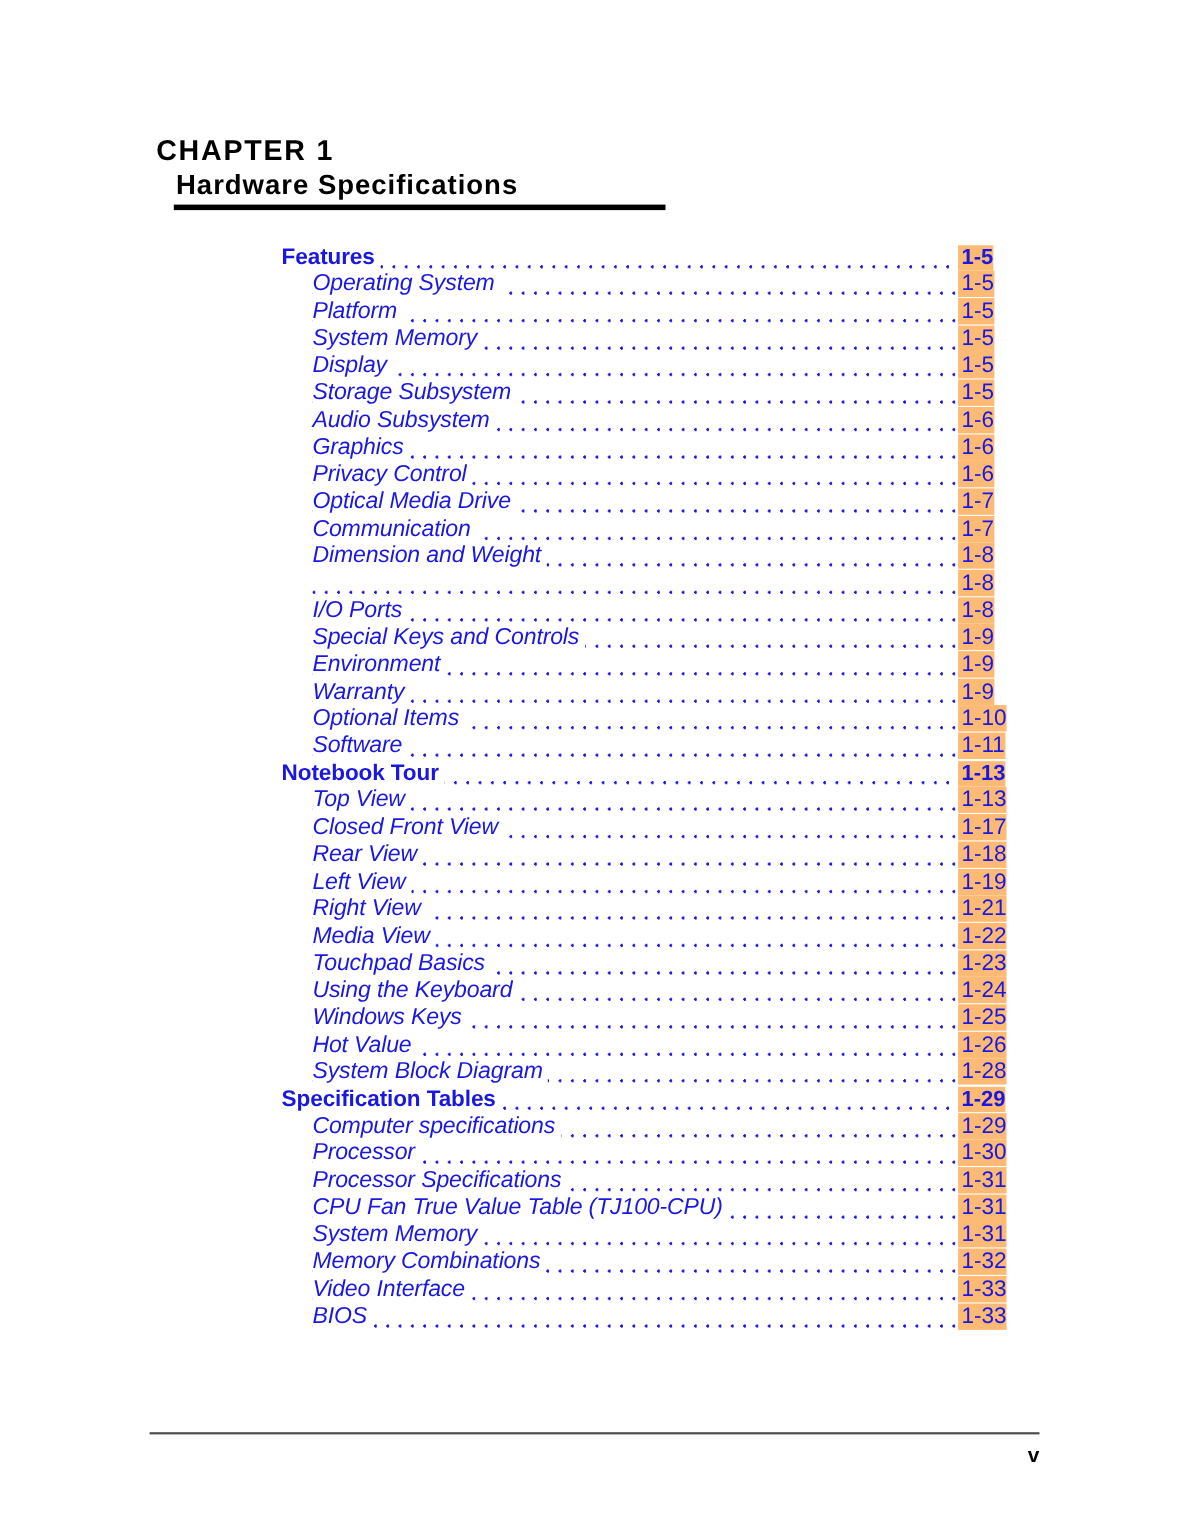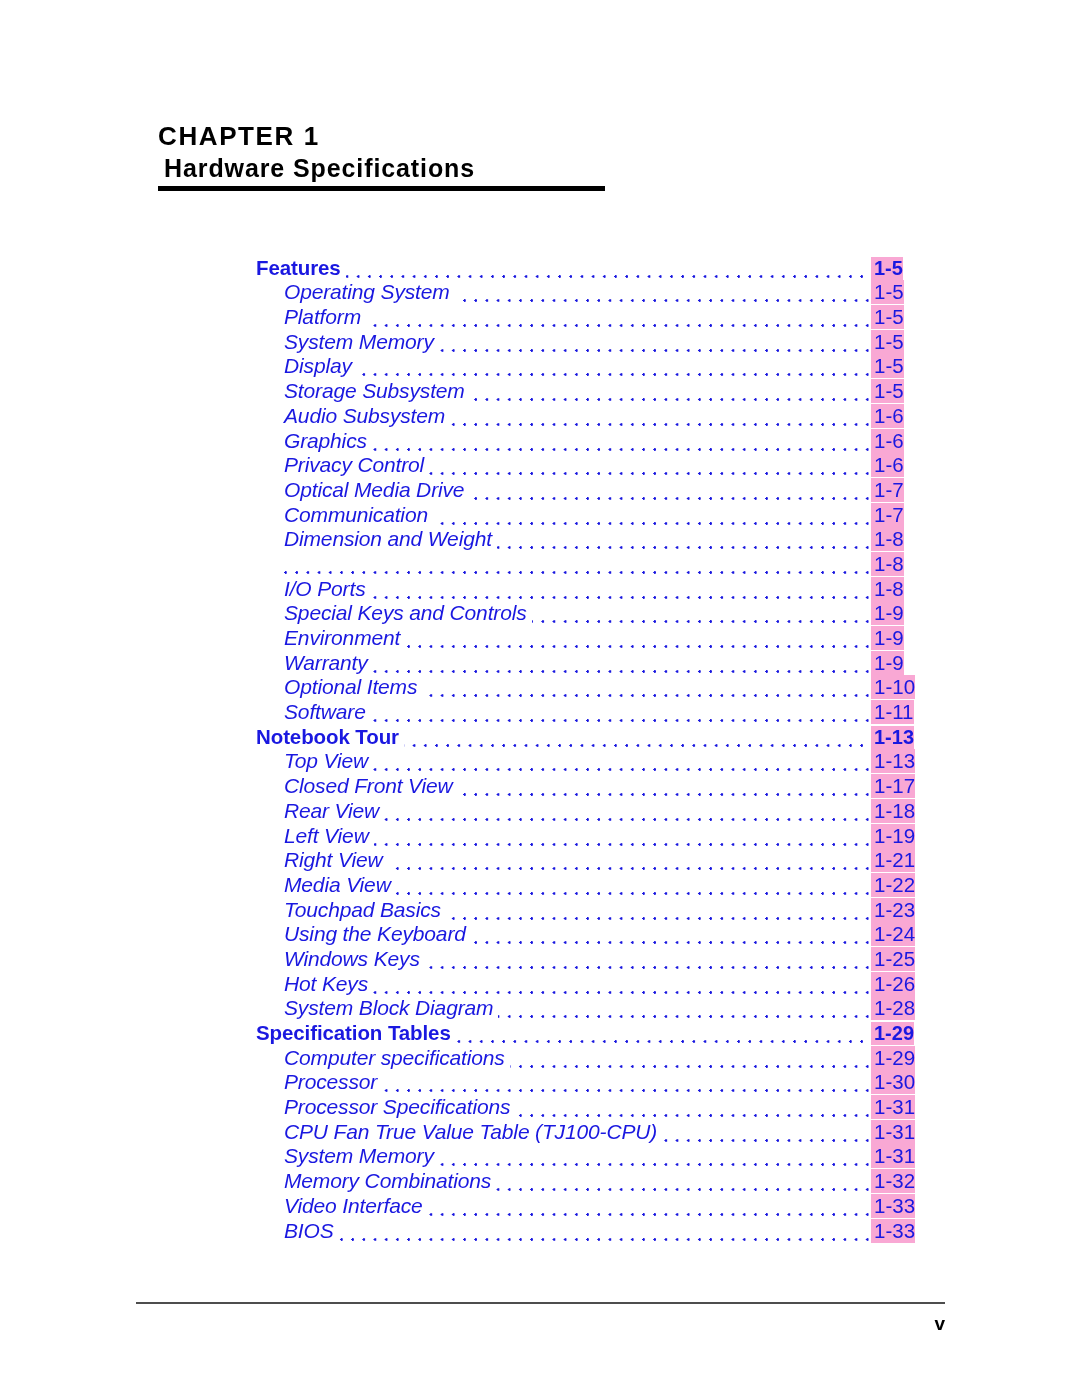--- a/index.html
+++ b/index.html
@@ -17,57 +17,56 @@
 
   .page {
     position: absolute;
     inset: 0;
     background: #ffffff;
   }
 
   
   .chapter-header {
     position: absolute;
-    left: 158px;
+    left: 142px;
     top: 120px;
     width: 600px;
   }
   .chapter-label {
     font-size: 26px;
     font-weight: bold;
     color: #000000;
     letter-spacing: 1.6px;
     line-height: 32px;
     white-space: nowrap;
   }
   .chapter-title {
     font-size: 25px;
     font-weight: bold;
     color: #000000;
     letter-spacing: 0.9px;
     line-height: 33px;
-    margin-left: 6px;
+    margin-left: 18px;
     white-space: nowrap;
   }
   .header-rule {
     position: absolute;
     left: 158px;
     top: 186px;
     width: 447px;
     height: 5px;
     background: #000000;
   }
 
   
   .toc {
     position: absolute;
     left: 0;
     top: 222px;
     width: 1080px;
-    margin-top: 34px;
   }
   .toc-row {
     position: relative;
     height: 24.7px;
     line-height: 24.7px;
     white-space: nowrap;
     color: #1a18e0;
   }
   .toc-row .label {
     position: absolute;
@@ -75,21 +74,21 @@
     line-height: normal;
     background: #ffffff;
     padding-right: 5px;
     z-index: 2;
   }
   .toc-row .pageno {
     position: absolute;
     left: 871px;
     bottom: 1px;
     line-height: normal;
-    background: #f9a8d4;
+    background: #fdba74;
     padding-left: 3px;
     z-index: 2;
     text-align: center;
   }
   .toc-row .leader {
     position: absolute;
     left: 0;
     right: 0;
     bottom: 3px;
     height: 3px;
@@ -303,21 +302,21 @@
         <span class="label">Using the Keyboard</span>
         <span class="pageno">1-24</span>
       </div>
       <div class="toc-row entry">
         <span class="leader"></span>
         <span class="label">Windows Keys</span>
         <span class="pageno">1-25</span>
       </div>
       <div class="toc-row entry">
         <span class="leader"></span>
-        <span class="label">Hot Keys</span>
+        <span class="label">Hot Value</span>
         <span class="pageno">1-26</span>
       </div>
       <div class="toc-row entry">
         <span class="leader"></span>
         <span class="label">System Block Diagram</span>
         <span class="pageno">1-28</span>
       </div>
       <div class="toc-row section">
         <span class="leader"></span>
         <span class="label">Specification Tables</span>

